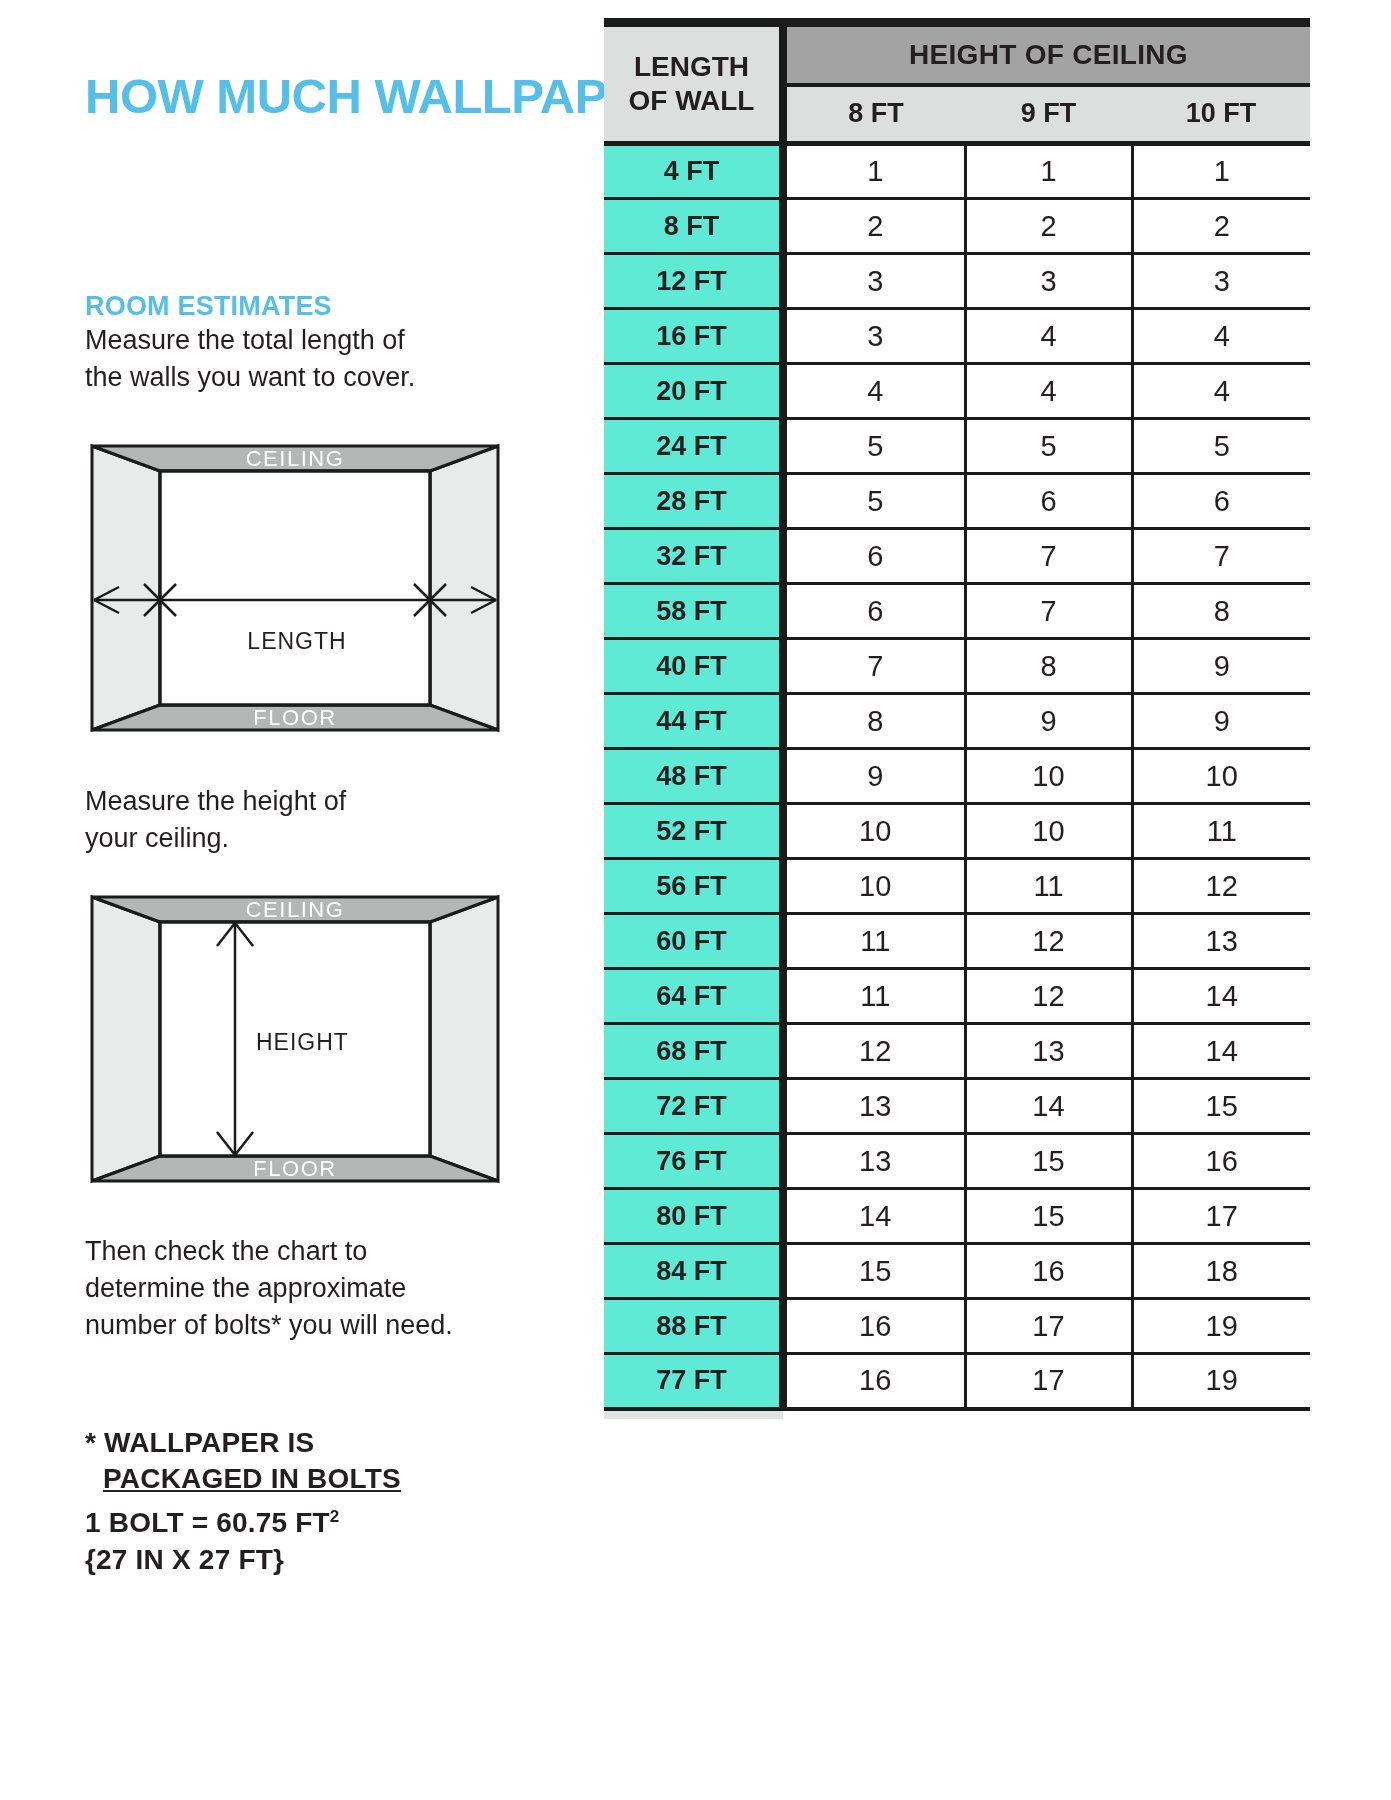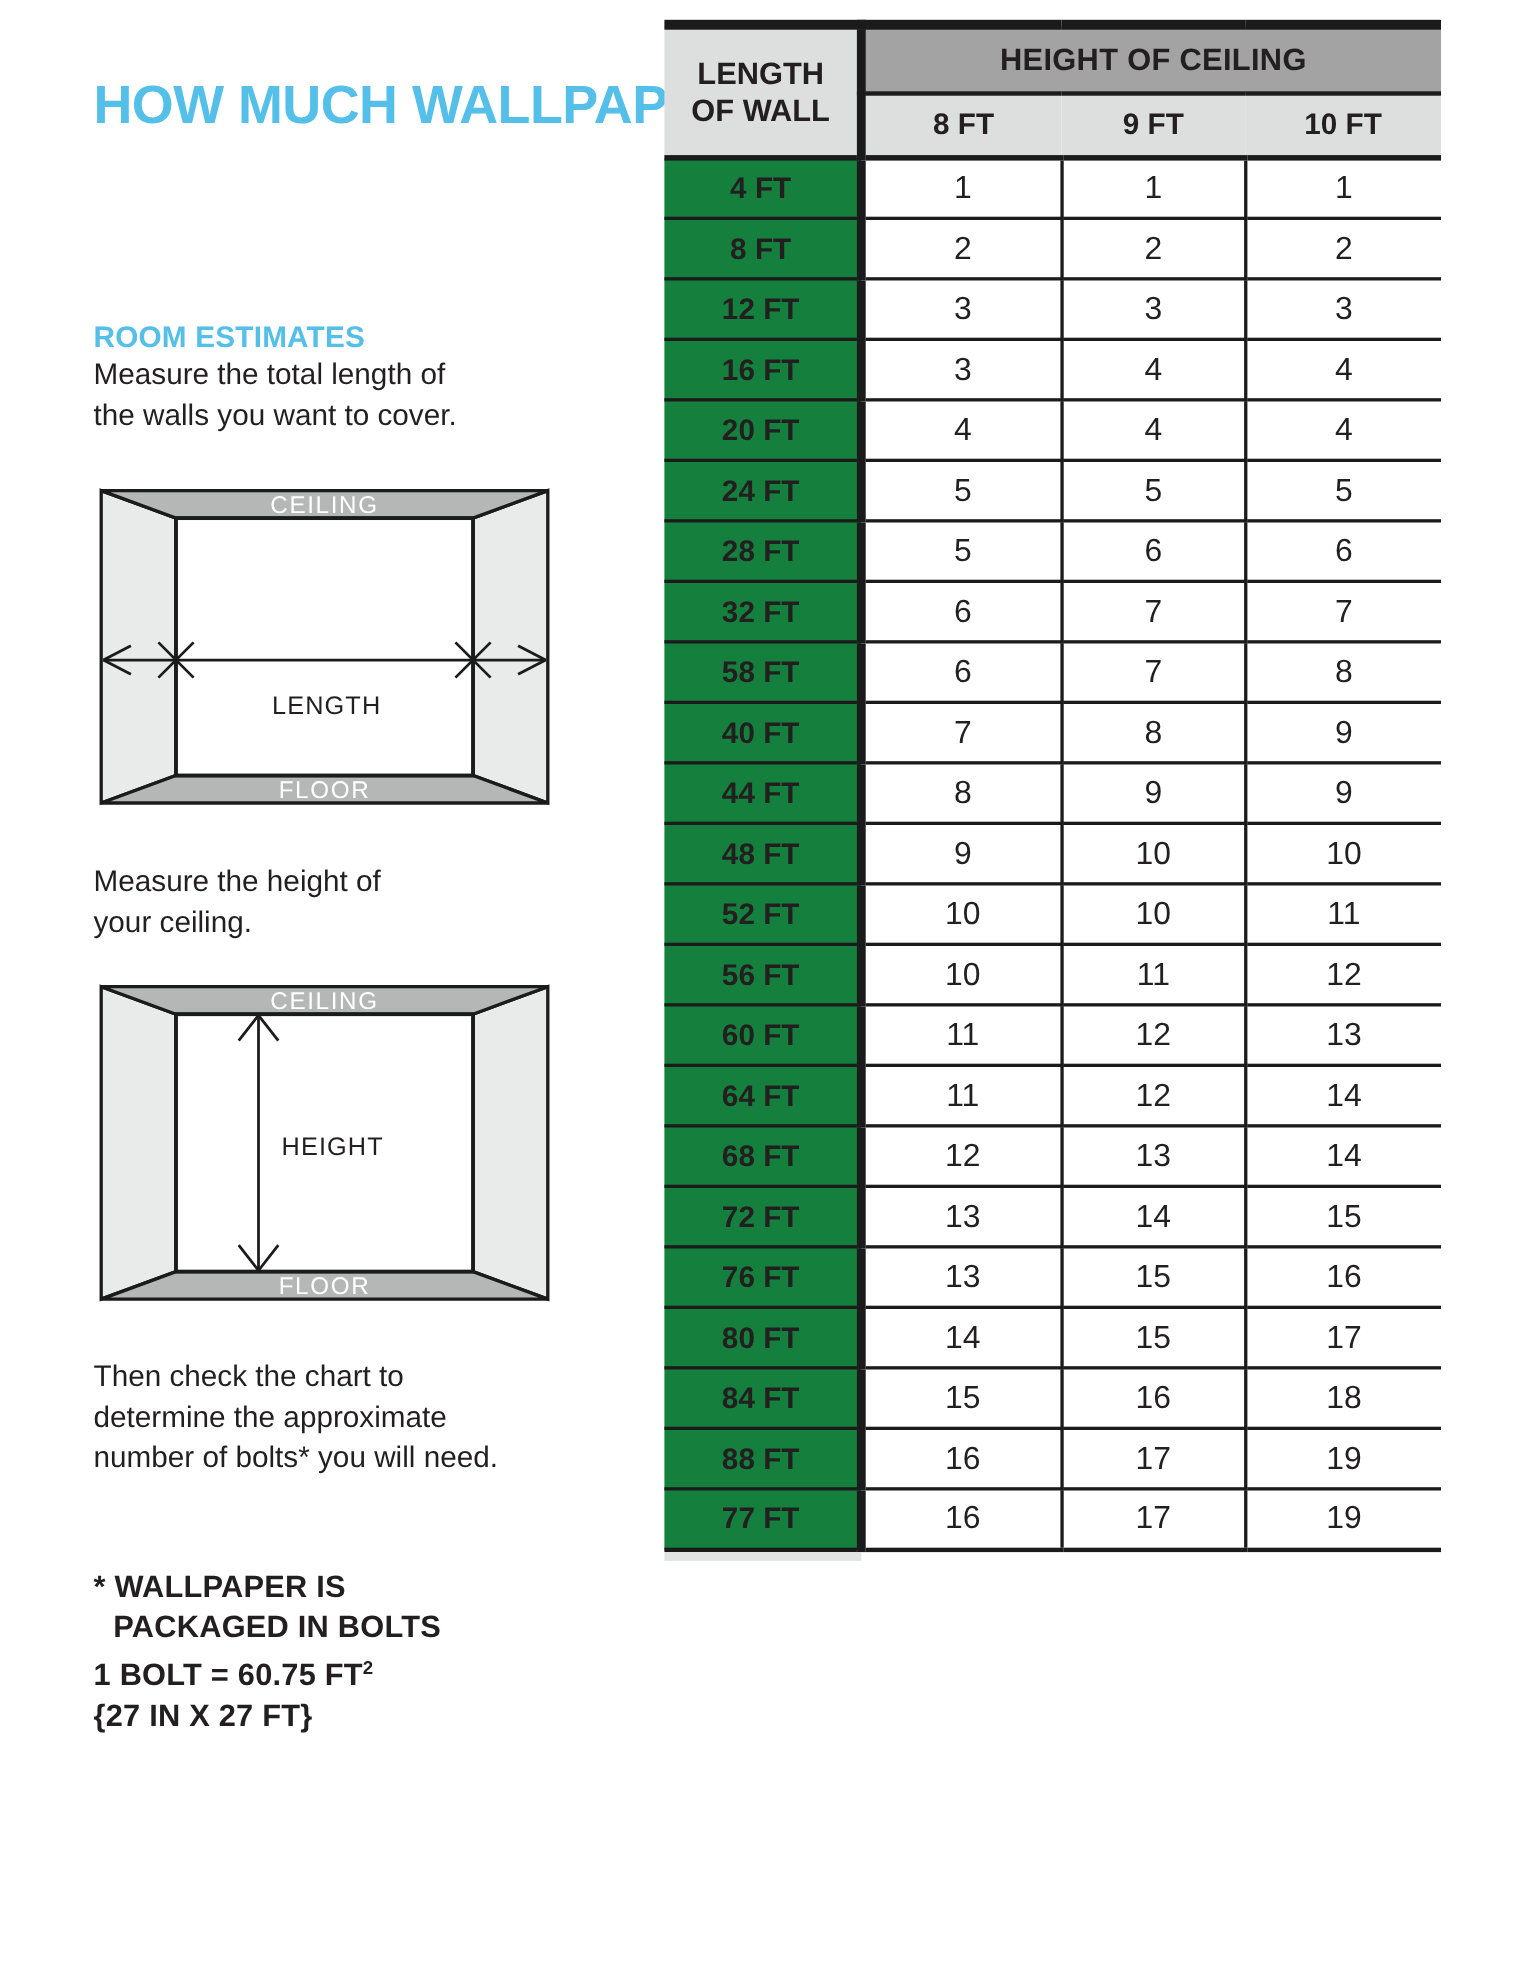--- a/index.html
+++ b/index.html
@@ -25,21 +25,21 @@
   .step2 { top: 783px; }
   .step3 { top: 1233px; }
   .diagram { position: absolute; left: 85px; width: 420px; height: 298px; }
   .diagram1 { top: 439px; }
   .diagram2 { top: 890px; }
   .diagram svg { display: block; width: 420px; height: 298px; }
   .footnote {
     position: absolute; left: 85px; top: 1425px;
     font-size: 28px; font-weight: bold; line-height: 36px; letter-spacing: 0.2px;
   }
-  .footnote .indent { padding-left: 18px; }
+  .footnote .indent { padding-left: 18px; text-decoration: underline; }
   .bolt-info {
     position: absolute; left: 85px; top: 1504px;
     font-size: 28px; font-weight: bold; line-height: 37px; letter-spacing: 0.2px;
   }
   .bolt-info sup { font-size: 17px; vertical-align: super; line-height: 0; }
 
   .table-wrap { position: absolute; left: 604px; top: 0; width: 706px; }
   .table-heading { margin-top: 254px; text-align: center; }
   .bolts-table {
     margin-top: 18px;
@@ -60,21 +60,21 @@
     border-bottom: 4px solid #1b1b1b;
     font-size: 28px; font-weight: bold; letter-spacing: 0.3px;
   }
   .sub-cell {
     background: #dddede;
     height: 59px;
     border-bottom: 5px solid #1b1b1b;
     font-size: 27px; font-weight: bold;
   }
   .bolts-table tbody th.len-cell {
-    background: #15803d;
+    background: #5eead4;
     border-right: 8px solid #1b1b1b;
     border-bottom: 3px solid #1b1b1b;
     font-size: 27px; font-weight: bold;
   }
   .bolts-table tbody td {
     background: #ffffff;
     border: 3px solid #1b1b1b;
     font-size: 29px; font-weight: normal;
     height: 52px;
   }

